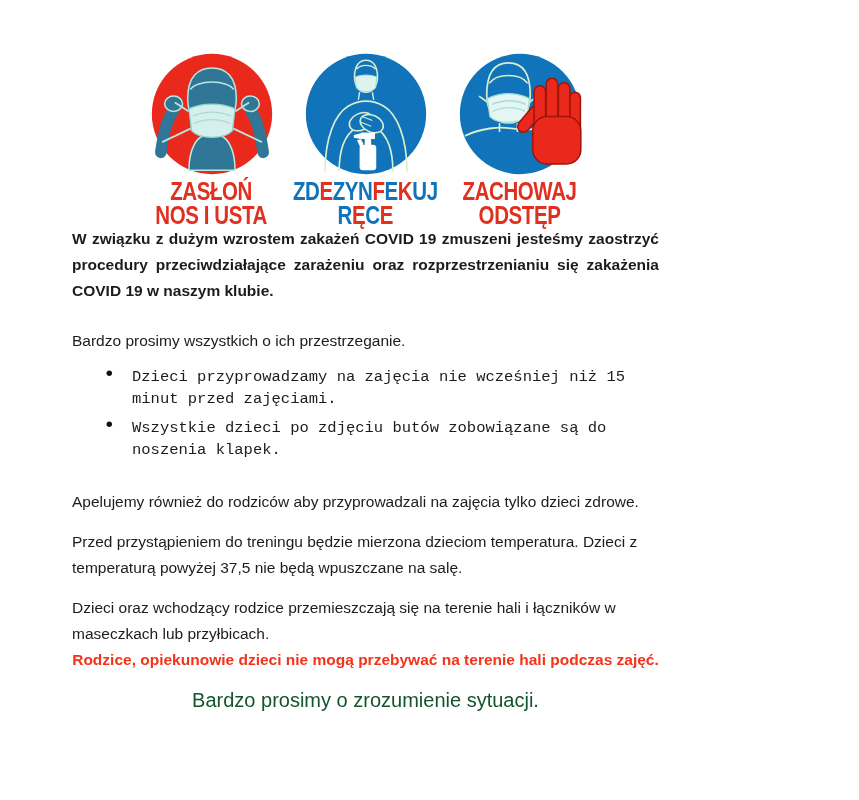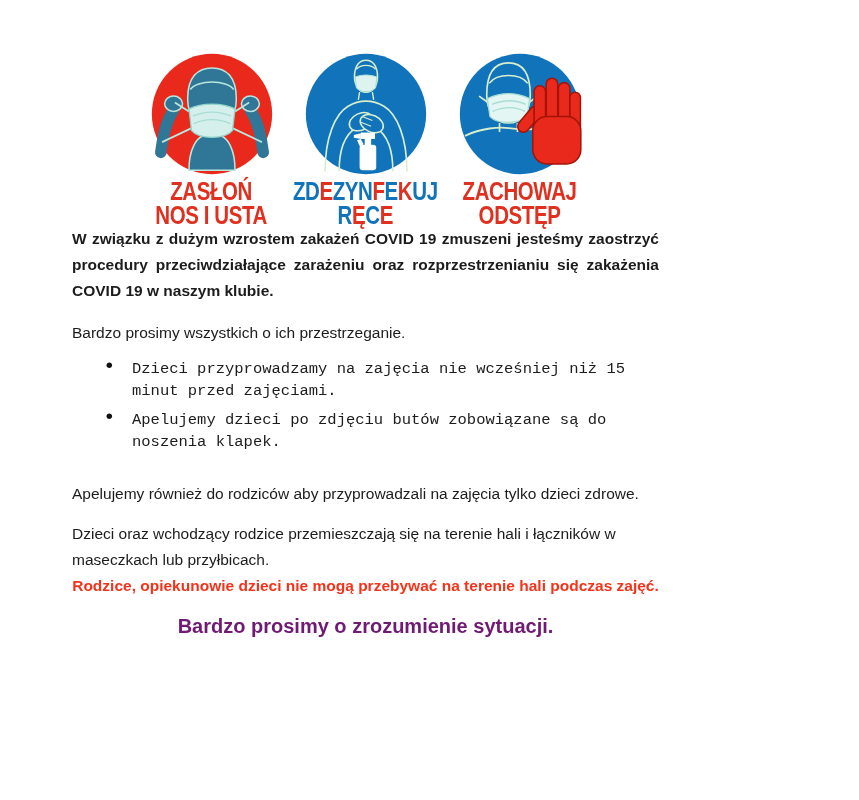--- a/index.html
+++ b/index.html
@@ -33,34 +33,34 @@
     letter-spacing:-0.5px;
     transform:scale(0.82,1.06);
     white-space:nowrap;
   }
   .cap-red{color:var(--cap-red);}
   .cap-blue{color:var(--blue);}
   .content{
     padding:0 72px;font-size:15.5px;line-height:26px;color:var(--ink);
   }
   .intro{font-weight:700;text-align:justify;}
-  .request{margin-top:16px;}
+  .request{margin-top:24px;}
   ul.rules{margin-top:12px;margin-left:30px;list-style:none;}
   ul.rules li{position:relative;padding-left:30px;line-height:22px;margin-bottom:7px;font-family:Liberation Mono, monospace;}
   ul.rules li::before{
     content:"•";position:absolute;left:1px;top:-2px;font-size:21px;color:#111;
   }
   .appeal{margin-top:28px;}
   .para{margin-top:14px;}
   .warning{
     text-align:center;font-weight:700;color:var(--warning);
     font-size:15.5px;
   }
   .closing{
-    margin-top:14px;text-align:center;font-weight:700;font-size:20px;color:#701a75;
+    margin-top:14px;text-align:center;font-weight:400;font-size:20px;color:#14532d;
   }
 </style>
 </head>
 <body>
 
 <div class="page">
 
   <div class="icons-row">
 
     <div class="icon-block">
@@ -134,21 +134,22 @@
       </div>
     </div>
 
   </div>
 
   <div class="content">
     <p class="intro">W związku z dużym wzrostem zakażeń COVID 19 zmuszeni jesteśmy zaostrzyć procedury przeciwdziałające zarażeniu oraz rozprzestrzenianiu się zakażenia COVID 19 w naszym klubie.</p>
     <p class="request">Bardzo prosimy wszystkich o ich przestrzeganie.</p>
     <ul class="rules">
         <li>Dzieci przyprowadzamy na zajęcia nie wcześniej niż 15 minut przed zajęciami.</li>
-        <li>Apelujemy dzieci po zdjęciu butów zobowiązane są do noszenia klapek.</li>
+        <li>Wszystkie dzieci po zdjęciu butów zobowiązane są do noszenia klapek.</li>
       </ul>
     <p class="appeal">Apelujemy również do rodziców aby przyprowadzali na zajęcia tylko dzieci zdrowe.</p>
+    <p class="para">Przed przystąpieniem do treningu będzie mierzona dzieciom temperatura. Dzieci z temperaturą powyżej 37,5 nie będą wpuszczane na salę.</p>
     <p class="para">Dzieci oraz wchodzący rodzice przemieszczają się na terenie hali i łączników w maseczkach lub przyłbicach.</p>
     <p class="warning">Rodzice, opiekunowie dzieci nie mogą przebywać na terenie hali podczas zajęć.</p>
     <p class="closing">Bardzo prosimy o zrozumienie sytuacji.</p>
   </div>
 
 </div>
 
 </body></html>

